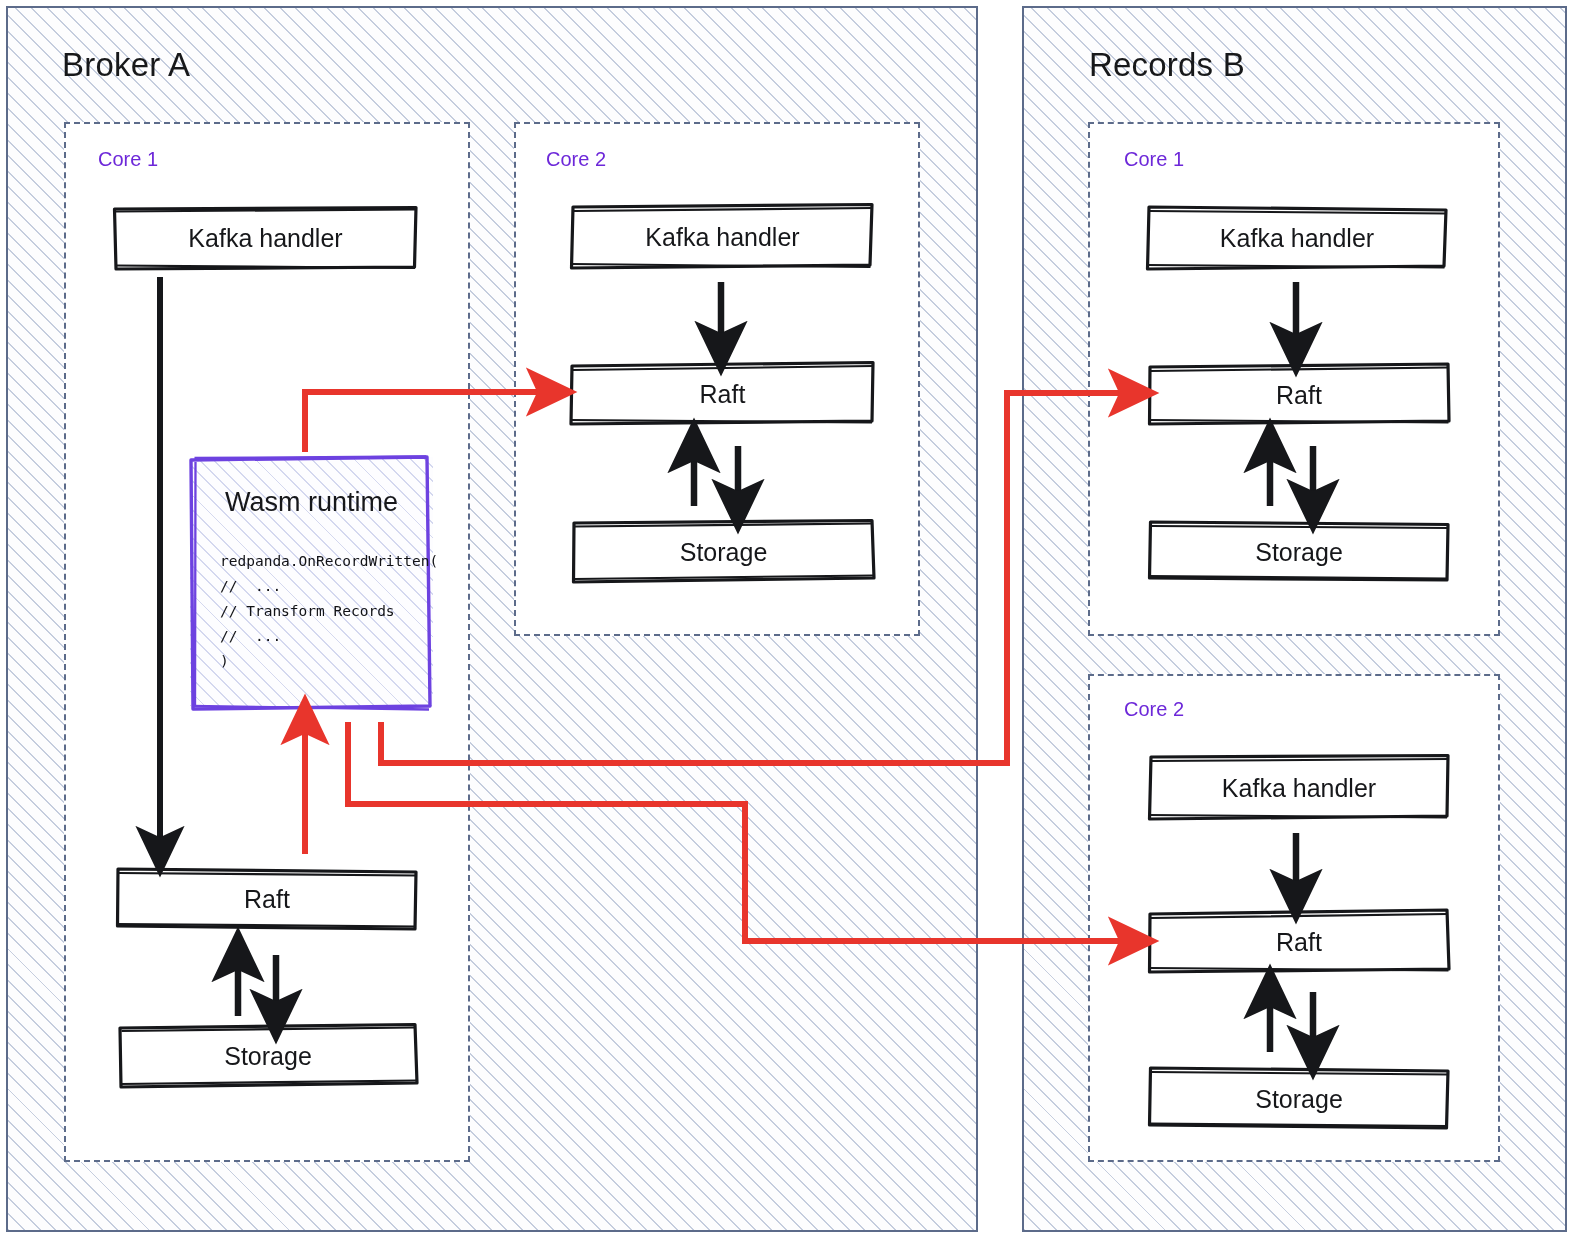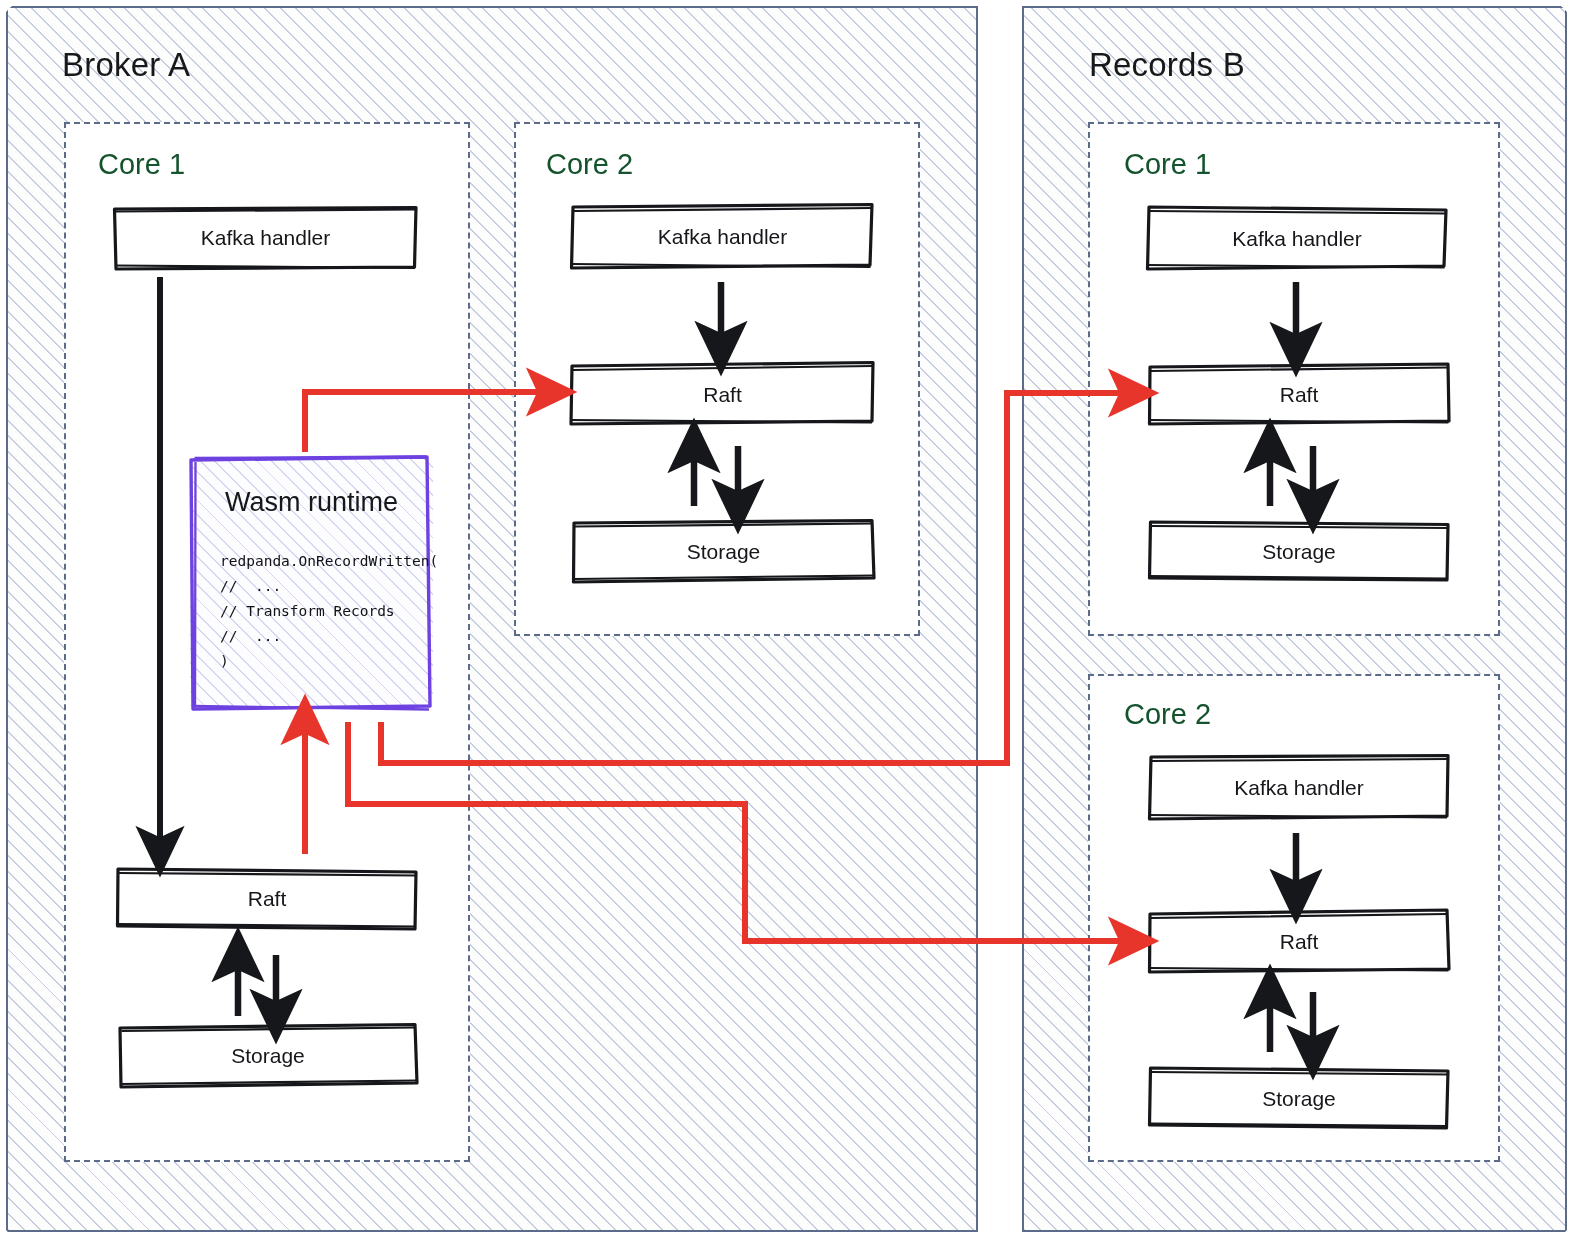--- a/index.html
+++ b/index.html
@@ -9,21 +9,20 @@
   }
   body {
     font-family: "Liberation Sans", sans-serif;
   }
   #canvas {
     position: relative;
     width: 1573px;
     height: 1242px;
     background: #ffffff;
     overflow: hidden;
-    border-radius: 30px;
   }
   
   .broker {
     position: absolute;
     border: 2px solid #5c6b8a;
     background-color: #fdfdfe;
     background-image: repeating-linear-gradient(
         45deg,
         rgba(150,165,195,0.55) 0px,
         rgba(150,165,195,0.55) 1.4px,
@@ -40,37 +39,37 @@
   }
   
   .core {
     position: absolute;
     border: 2.5px dashed #5c6b8a;
     background: #ffffff;
     box-sizing: border-box;
   }
   .core-title {
     position: absolute;
-    font-size: 29px;
-    color: #14532d;
+    font-size: 20px;
+    color: #6d28d9;
     white-space: nowrap;
   }
   
   .sbox {
     position: absolute;
   }
   .sbox svg { position:absolute; left:0; top:0; overflow: visible; }
   .sbox .lbl {
     position: absolute;
     left: 0; top: 0;
     width: 100%; height: 100%;
     display: flex;
     align-items: center;
     justify-content: center;
-    font-size: 21px;
+    font-size: 25px;
     color: #16171a;
     white-space: nowrap;
   }
   
   .wasm {
     position: absolute;
     background-color: #fdfdff;
     background-image: repeating-linear-gradient(
         45deg,
         rgba(150,160,215,0.40) 0px,

